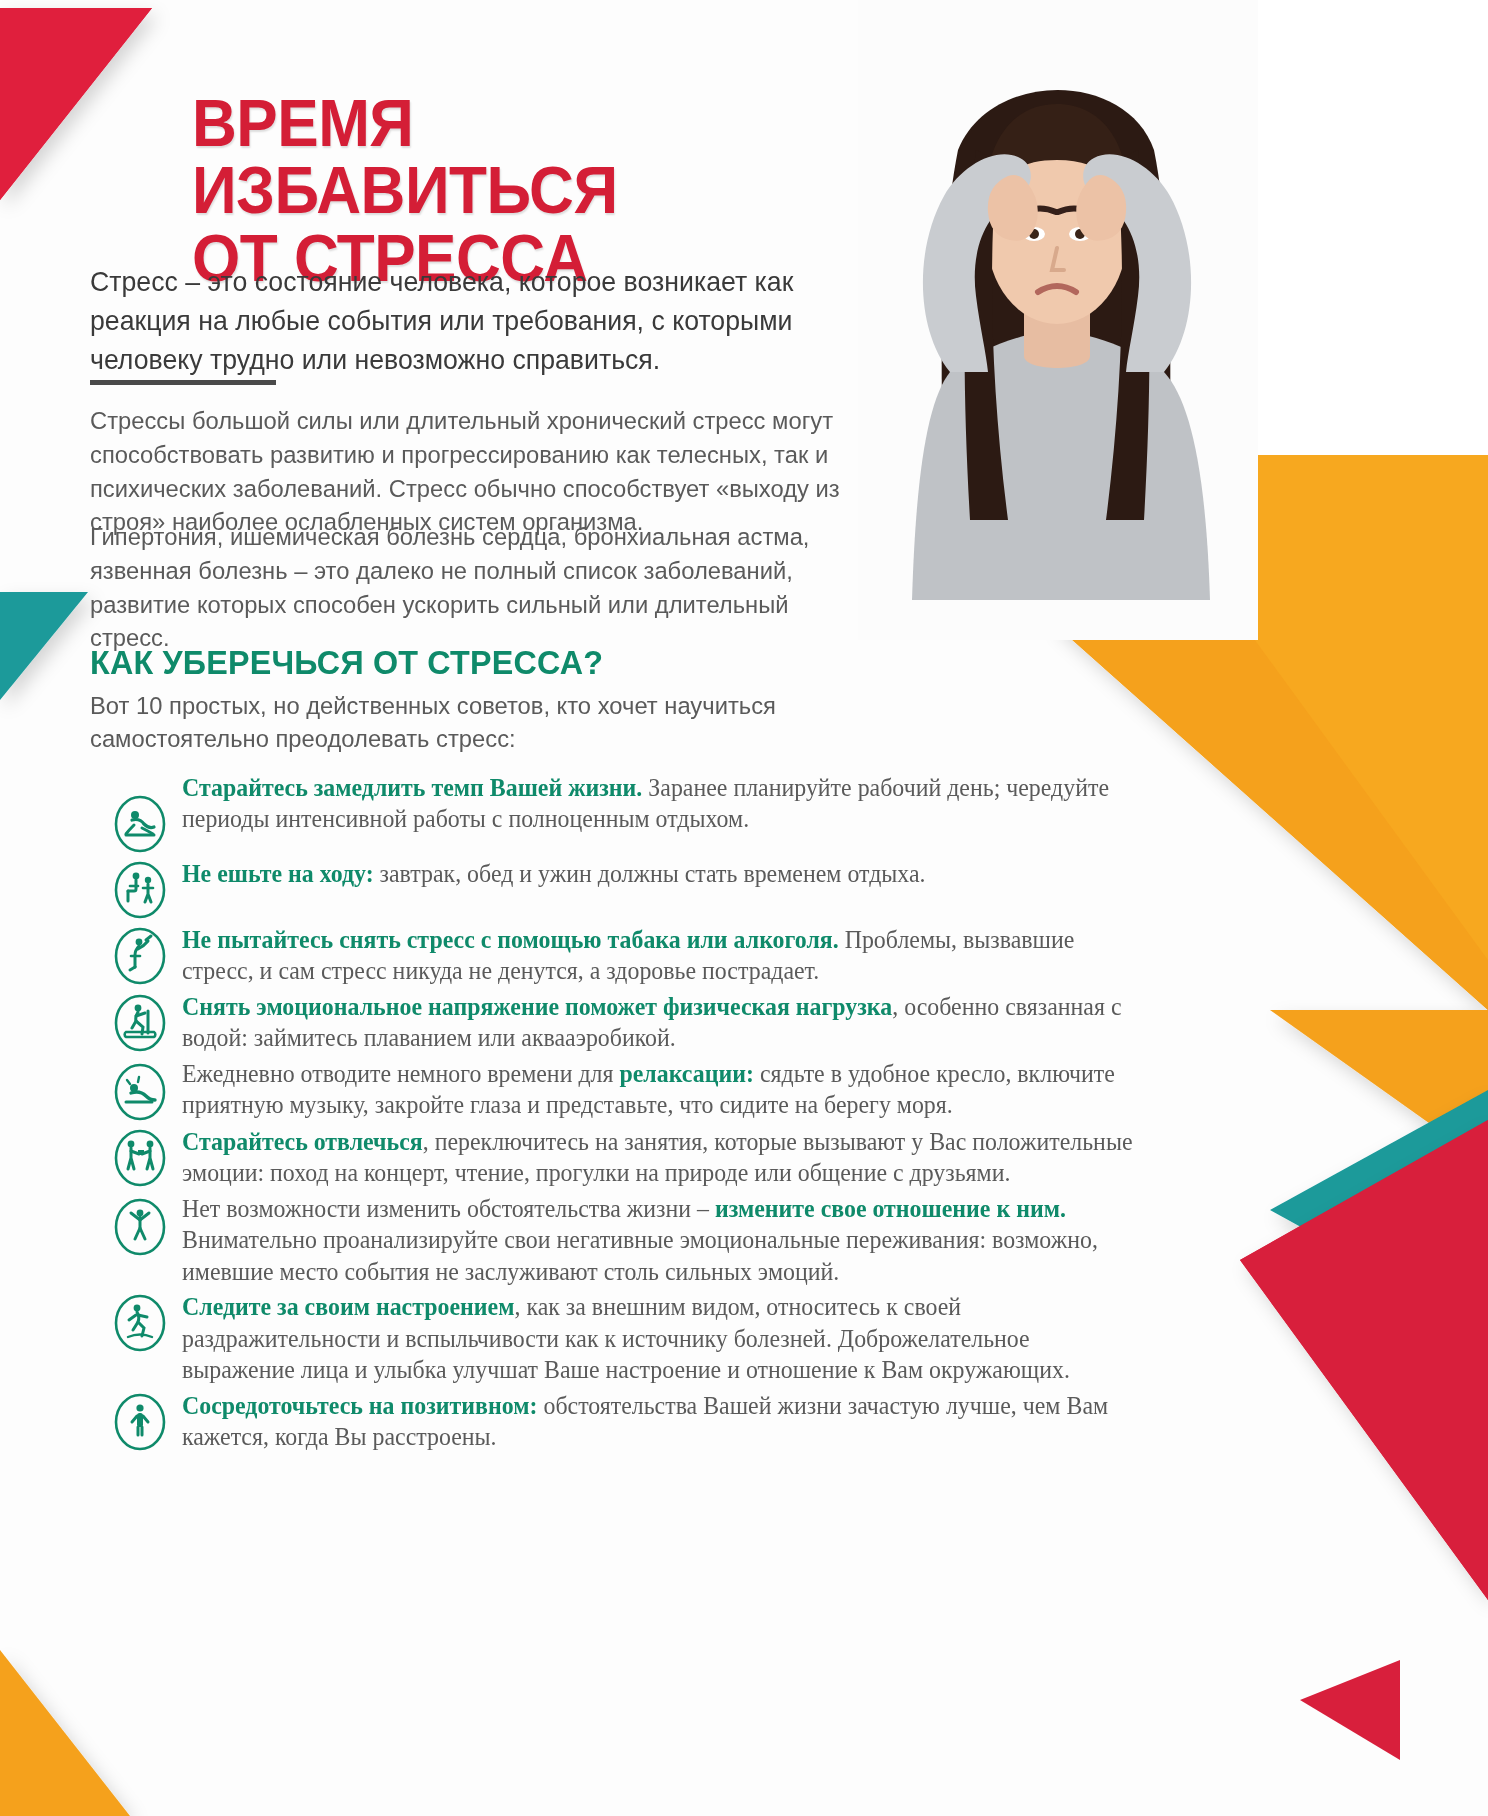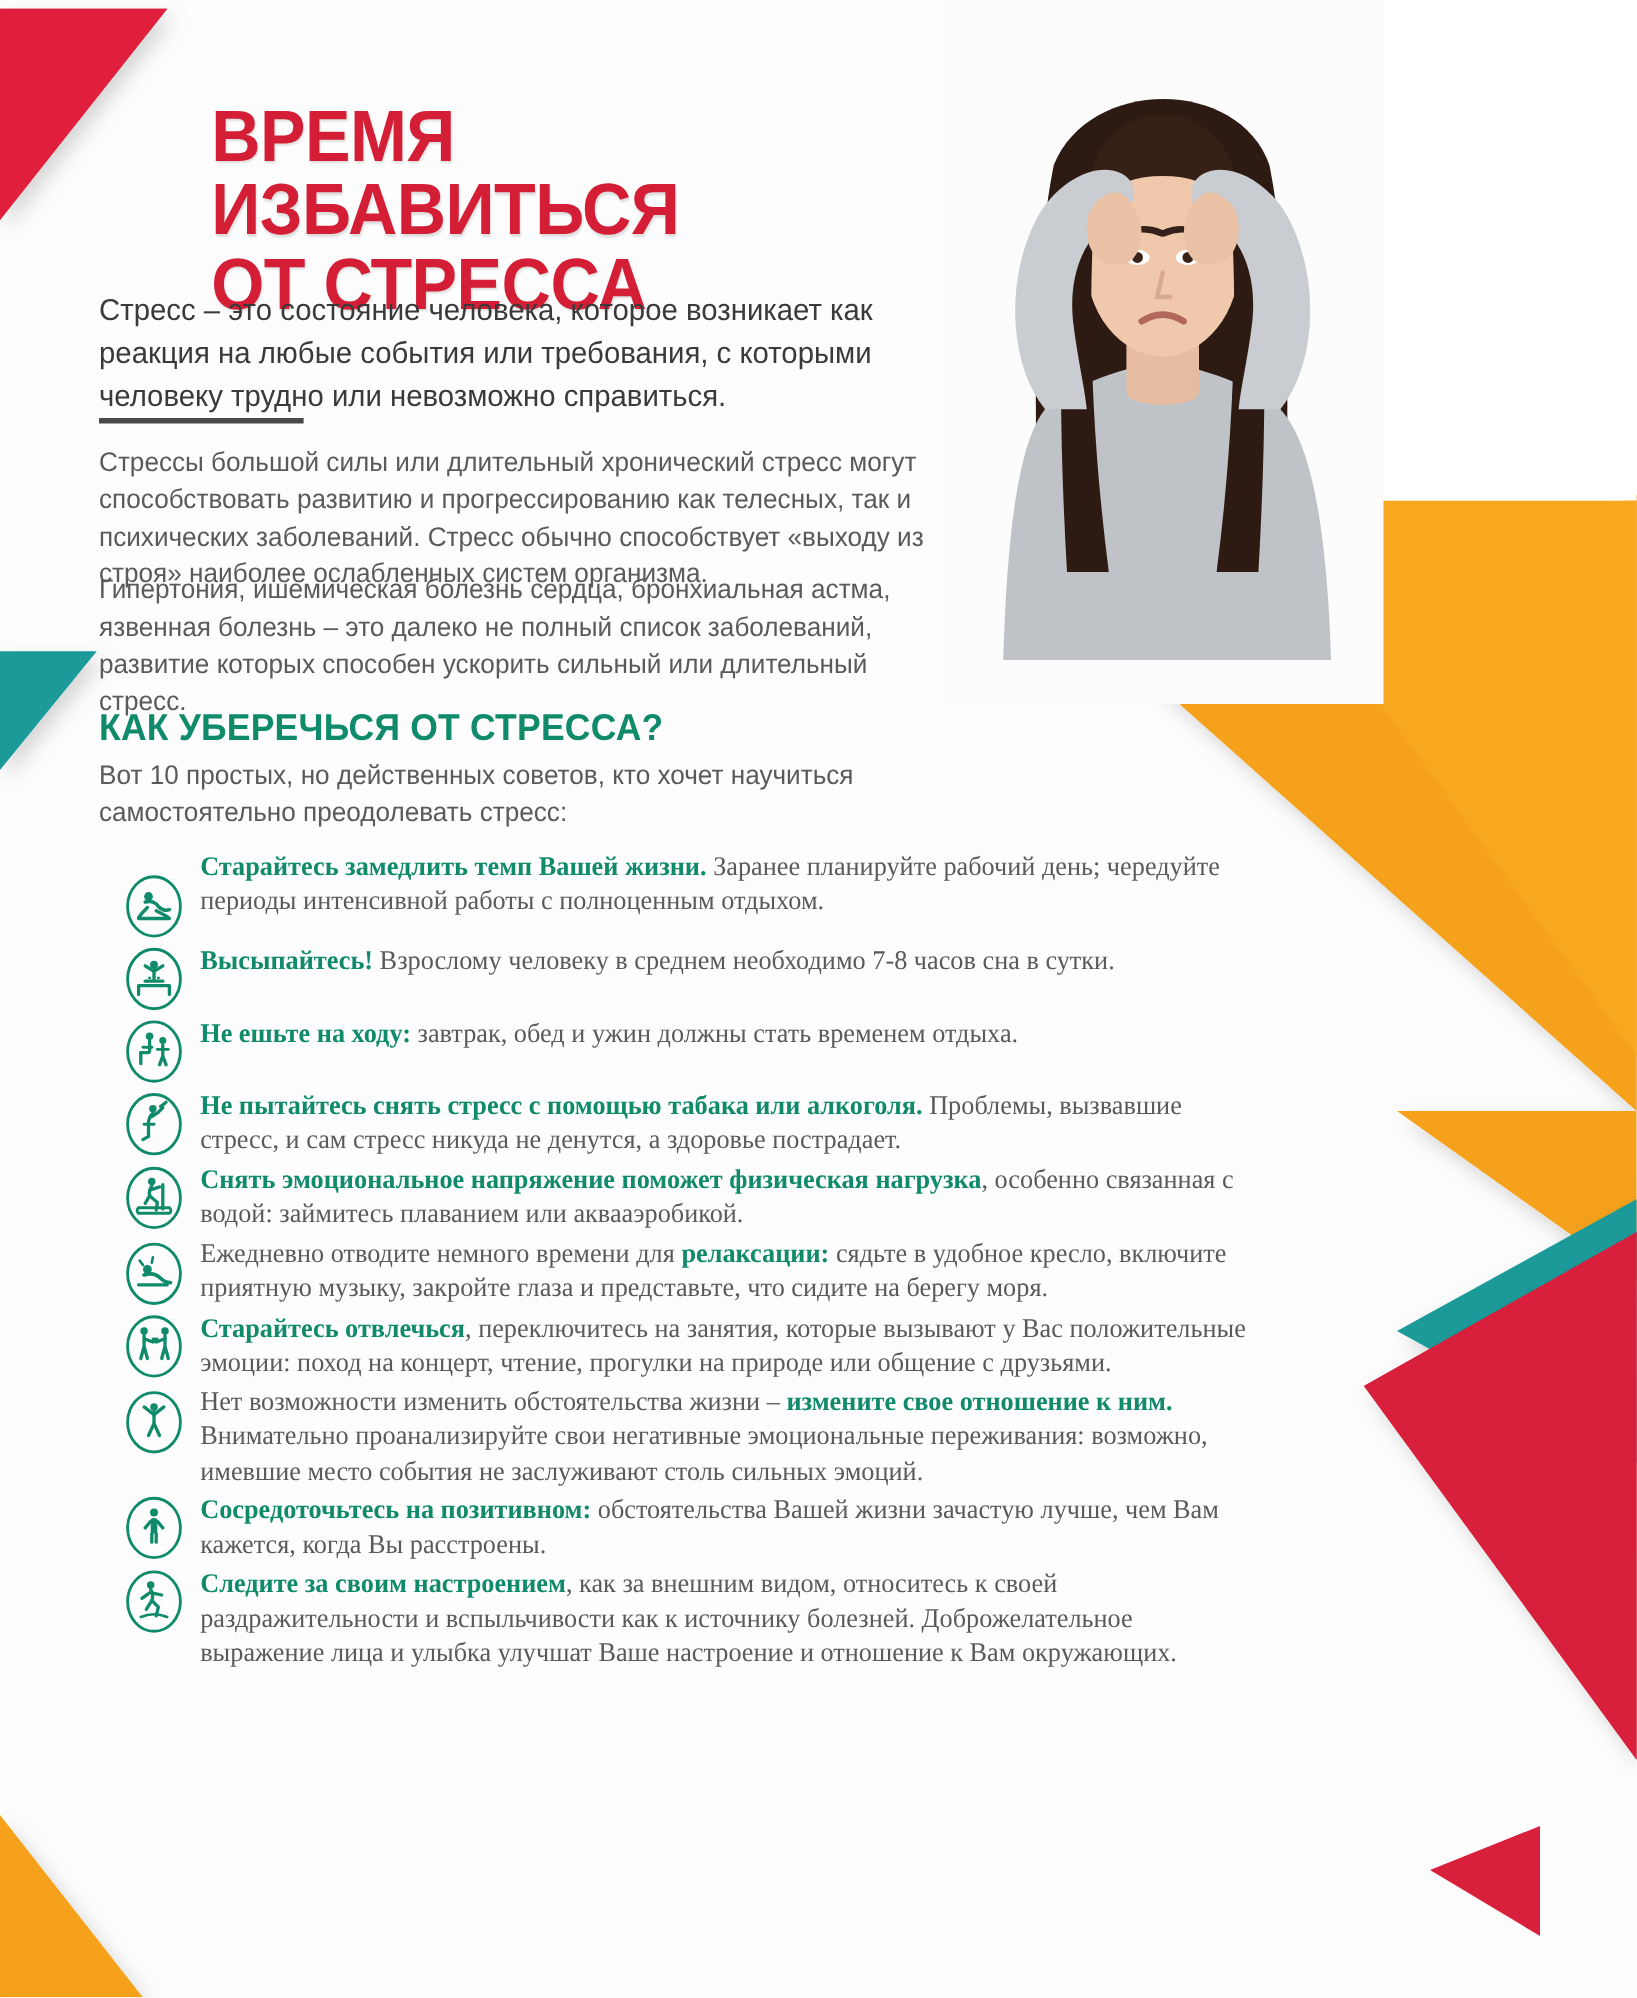--- a/index.html
+++ b/index.html
@@ -203,34 +203,20 @@
             <ellipse cx="28" cy="30" rx="24" ry="27" fill="none" stroke="#0f8a6a" stroke-width="2.6"></ellipse>
             <path d="M14 41 h28" stroke="#0f8a6a" stroke-width="3" stroke-linecap="round"></path>
             <circle cx="23" cy="21" r="4" fill="#0f8a6a"></circle>
             <path d="M20 26 q8 -2 12 4 q5 5 10 3" stroke="#0f8a6a" stroke-width="3.2" fill="none" stroke-linecap="round"></path>
             <path d="M22 31 q-5 5 -8 9" stroke="#0f8a6a" stroke-width="3" fill="none" stroke-linecap="round"></path>
             <path d="M30 34 q6 3 11 6" stroke="#0f8a6a" stroke-width="3" fill="none" stroke-linecap="round"></path>
           </svg>
         </div>
         <div class="tip-body"><b>Старайтесь замедлить темп Вашей жизни.</b><span> Заранее планируйте рабочий день; чередуйте периоды интенсивной работы с полноценным отдыхом.</span></div>
       </div>
-      <div class="tip t2">
-        <div class="tip-icon">
-          <svg viewBox="0 0 56 60" xmlns="http://www.w3.org/2000/svg">
-            <ellipse cx="28" cy="30" rx="24" ry="27" fill="none" stroke="#0f8a6a" stroke-width="2.6"></ellipse>
-            <circle cx="28" cy="17" r="3.6" fill="#0f8a6a"></circle>
-            <path d="M28 21 v9" stroke="#0f8a6a" stroke-width="3" stroke-linecap="round"></path>
-            <path d="M28 23 l-8 -5 M28 23 l8 -5" stroke="#0f8a6a" stroke-width="3" stroke-linecap="round"></path>
-            <path d="M14 36 h28 M14 36 v8 M42 36 v8" stroke="#0f8a6a" stroke-width="3" fill="none" stroke-linecap="round"></path>
-            <path d="M20 32 h16" stroke="#0f8a6a" stroke-width="3" stroke-linecap="round"></path>
-            <path d="M24 30 v-2 M32 30 v-2" stroke="#0f8a6a" stroke-width="2.4"></path>
-          </svg>
-        </div>
-        <div class="tip-body"><b>Высыпайтесь!</b><span> Взрослому человеку в среднем необходимо 7-8 часов сна в сутки.</span></div>
-      </div>
       <div class="tip t3">
         <div class="tip-icon">
           <svg viewBox="0 0 56 60" xmlns="http://www.w3.org/2000/svg">
             <ellipse cx="28" cy="30" rx="24" ry="27" fill="none" stroke="#0f8a6a" stroke-width="2.6"></ellipse>
             <circle cx="24" cy="16" r="3.4" fill="#0f8a6a"></circle>
             <path d="M24 20 v9 q0 2 -2 2 h-6" stroke="#0f8a6a" stroke-width="3" fill="none" stroke-linecap="round"></path>
             <path d="M16 31 v10" stroke="#0f8a6a" stroke-width="3" stroke-linecap="round"></path>
             <path d="M18 26 h8" stroke="#0f8a6a" stroke-width="2.6" stroke-linecap="round"></path>
             <circle cx="36" cy="20" r="3.2" fill="#0f8a6a"></circle>
             <path d="M36 24 v10 M36 34 l-3 8 M36 34 l3 8" stroke="#0f8a6a" stroke-width="3" fill="none" stroke-linecap="round"></path>
@@ -299,40 +285,40 @@
           <svg viewBox="0 0 56 60" xmlns="http://www.w3.org/2000/svg">
             <ellipse cx="28" cy="30" rx="24" ry="27" fill="none" stroke="#0f8a6a" stroke-width="2.6"></ellipse>
             <circle cx="28" cy="16" r="3.4" fill="#0f8a6a"></circle>
             <path d="M28 20 v11" stroke="#0f8a6a" stroke-width="3" stroke-linecap="round"></path>
             <path d="M28 23 l-9 -7 M28 23 l9 -7" stroke="#0f8a6a" stroke-width="3" stroke-linecap="round"></path>
             <path d="M28 31 l-5 11 M28 31 l5 11" stroke="#0f8a6a" stroke-width="3" stroke-linecap="round"></path>
           </svg>
         </div>
         <div class="tip-body"><span>Нет возможности изменить обстоятельства жизни – </span><b>измените свое отношение к ним.</b><span> Внимательно проанализируйте свои негативные эмоциональные переживания: возможно, имевшие место события не заслуживают столь сильных эмоций.</span></div>
       </div>
-      <div class="tip t9">
-        <div class="tip-icon">
-          <svg viewBox="0 0 56 60" xmlns="http://www.w3.org/2000/svg">
-            <ellipse cx="28" cy="30" rx="24" ry="27" fill="none" stroke="#0f8a6a" stroke-width="2.6"></ellipse>
-            <circle cx="28" cy="16" r="3.6" fill="#0f8a6a"></circle>
-            <rect x="25" y="21" width="6" height="14" rx="2.5" fill="#0f8a6a"></rect>
-            <path d="M25 24 l-5 6 M31 24 l5 6" stroke="#0f8a6a" stroke-width="3" stroke-linecap="round"></path>
-            <path d="M26 35 v8 M30 35 v8" stroke="#0f8a6a" stroke-width="3" stroke-linecap="round"></path>
-          </svg>
-        </div>
-        <div class="tip-body"><b>Сосредоточьтесь на позитивном:</b><span> обстоятельства Вашей жизни зачастую лучше, чем Вам кажется, когда Вы расстроены.</span></div>
-      </div>
       <div class="tip t10">
         <div class="tip-icon">
           <svg viewBox="0 0 56 60" xmlns="http://www.w3.org/2000/svg">
             <ellipse cx="28" cy="30" rx="24" ry="27" fill="none" stroke="#0f8a6a" stroke-width="2.6"></ellipse>
             <circle cx="25" cy="15" r="3.4" fill="#0f8a6a"></circle>
             <path d="M25 19 q3 5 1 10 l-5 8" stroke="#0f8a6a" stroke-width="3" fill="none" stroke-linecap="round"></path>
             <path d="M26 29 l6 6 l-2 8" stroke="#0f8a6a" stroke-width="3" fill="none" stroke-linecap="round"></path>
             <path d="M24 22 l-7 5 M26 22 l9 2" stroke="#0f8a6a" stroke-width="3" stroke-linecap="round"></path>
             <path d="M16 44 q12 -5 24 0" stroke="#0f8a6a" stroke-width="2.4" fill="none" stroke-linecap="round"></path>
           </svg>
         </div>
         <div class="tip-body"><b>Следите за своим настроением</b><span>, как за внешним видом, относитесь к своей раздражительности и вспыльчивости как к источнику болезней. Доброжелательное выражение лица и улыбка улучшат Ваше настроение и отношение к Вам окружающих.</span></div>
       </div>
+      <div class="tip t9">
+        <div class="tip-icon">
+          <svg viewBox="0 0 56 60" xmlns="http://www.w3.org/2000/svg">
+            <ellipse cx="28" cy="30" rx="24" ry="27" fill="none" stroke="#0f8a6a" stroke-width="2.6"></ellipse>
+            <circle cx="28" cy="16" r="3.6" fill="#0f8a6a"></circle>
+            <rect x="25" y="21" width="6" height="14" rx="2.5" fill="#0f8a6a"></rect>
+            <path d="M25 24 l-5 6 M31 24 l5 6" stroke="#0f8a6a" stroke-width="3" stroke-linecap="round"></path>
+            <path d="M26 35 v8 M30 35 v8" stroke="#0f8a6a" stroke-width="3" stroke-linecap="round"></path>
+          </svg>
+        </div>
+        <div class="tip-body"><b>Сосредоточьтесь на позитивном:</b><span> обстоятельства Вашей жизни зачастую лучше, чем Вам кажется, когда Вы расстроены.</span></div>
+      </div>
     </div>
 
 </div>
 
 </body></html>

